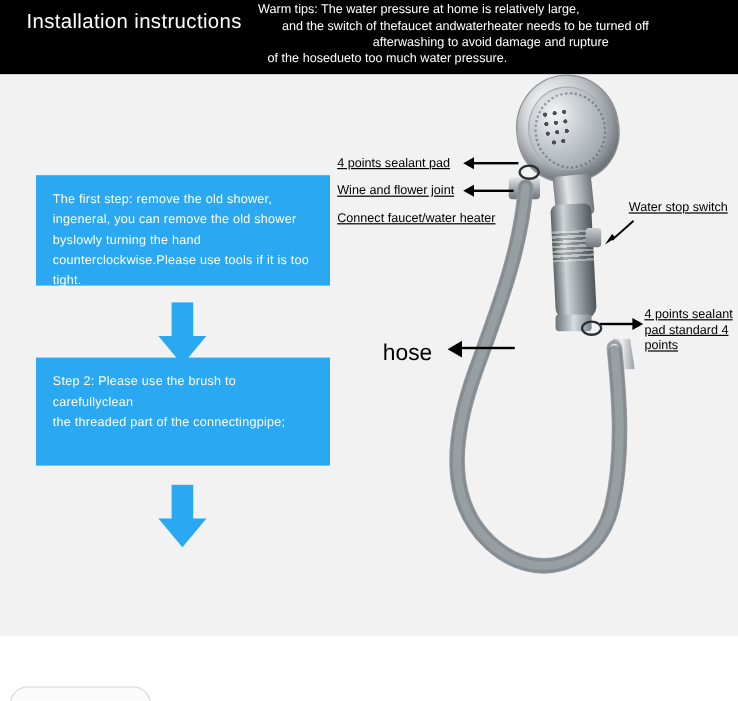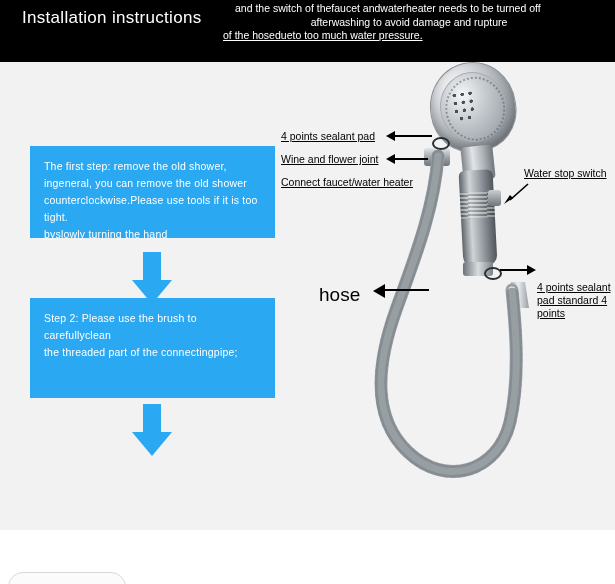--- a/index.html
+++ b/index.html
@@ -40,21 +40,21 @@
     position: absolute;
     left: 215px; top: 2px;
     width: 380px;
     color: #ffffff;
     font-size: 10.5px;
     line-height: 13.5px;
   }
   .warm-tips div { white-space: nowrap; }
   .warm-tips .l2 { padding-left: 8px; margin-left: 12px; }
   .warm-tips .l3 { padding-left: 8px; text-align: center; }
-  .warm-tips .l4 { padding-left: 8px; text-decoration: underline; }
+  .warm-tips .l4 { padding-left: 8px; }
 
   
   .panel {
     position: absolute;
     left: 0; top: 62px;
     width: 615px;
     height: 468px;
     background: #f2f2f2;
     padding-left: 40px;
   }
@@ -64,21 +64,21 @@
     position: absolute;
     background: #2aa8f2;
     color: #ffffff;
     font-size: 10.5px;
     line-height: 17px;
     padding: 12px 14px 10px 14px;
     box-sizing: border-box;
     letter-spacing: 0.2px;
   }
   #step1 { left: 30px; top: 84px; width: 245px; height: 92px; }
-  #step2 { left: 30px; top: 236px; width: 245px; height: 100px; }
+  #step2 { left: 30px; top: 236px; width: 245px; height: 90px; }
   #step3 { left: 30px; top: 392px; width: 245px; height: 96px; }
 
   
   .down-arrow {
     position: absolute;
     width: 40px;
     height: 52px;
   }
   .down-arrow .shaft {
     position: absolute;
@@ -214,21 +214,21 @@
     font-size: 10.5px;
     line-height: 13px;
     white-space: nowrap;
     text-decoration: underline;
   }
   .callout.wrap { white-space: normal; }
   #co-sealant { left: 281px; top: 130px; }
   #co-joint   { left: 281px; top: 153px; }
   #co-faucet  { left: 281px; top: 176px; }
   #co-waterstop { left: 524px; top: 167px; }
-  #co-sealant2 { left: 537px; top: 256px; width: 74px; white-space: normal; margin-top: 25px; }
+  #co-sealant2 { left: 537px; top: 256px; width: 74px; white-space: normal; }
   .hose-label {
     position: absolute;
     left: 319px; top: 284px;
     font-size: 19px;
     color: #000000;
   }
 
   
   .h-arrow { position: absolute; height: 10px; }
   .h-arrow .line {
@@ -275,33 +275,34 @@
   }
 </style>
 </head>
 <body>
 
 <div id="page">
 
   <div class="header-bar">
     <div class="header-title">Installation instructions</div>
     <div class="warm-tips">
+      <div class="l1">Warm tips: The water pressure at home is relatively large,</div>
       <div class="l2">and the switch of thefaucet andwaterheater needs to be turned off</div>
       <div class="l3">afterwashing to avoid damage and rupture</div>
       <div class="l4">of the hosedueto too much water pressure.</div>
     </div>
   </div>
 
   <div class="panel">
 
     <div class="step-box" id="step1">
       <div>The first step: remove the old shower,</div>
       <div>ingeneral, you can remove the old shower</div>
+      <div>byslowly turning the hand</div>
       <div>counterclockwise.Please use tools if it is too tight.</div>
-      <div>byslowly turning the hand</div>
     </div>
 
     <div class="down-arrow" id="arrow1">
       <div class="shaft"></div>
         <div class="head"></div>
     </div>
 
     <div class="step-box" id="step2">
       <div>Step 2: Please use the brush to carefullyclean</div>
       <div>the threaded part of the connectingpipe;</div>

